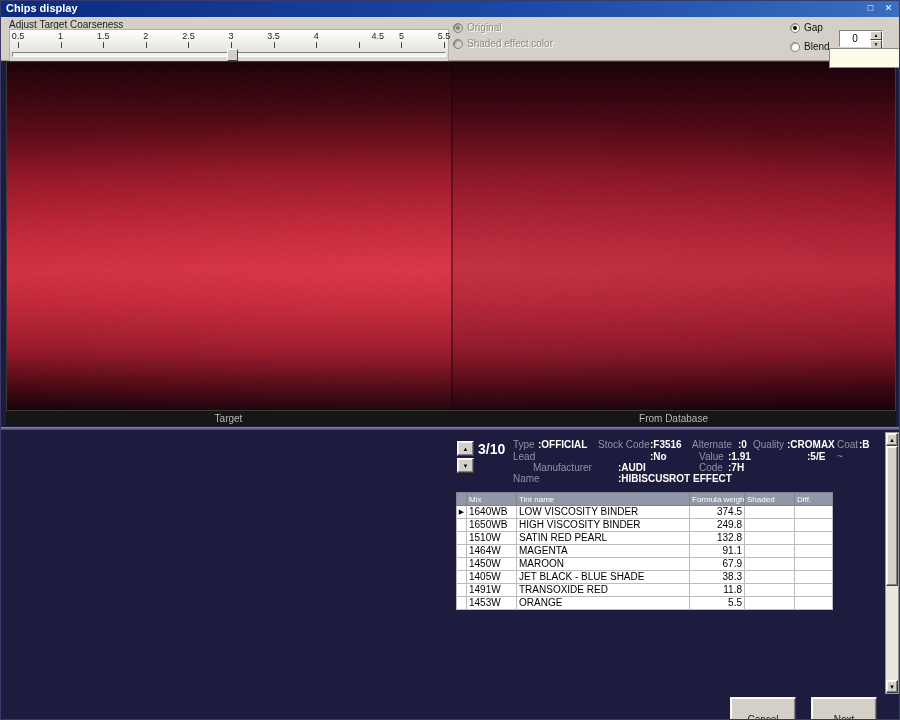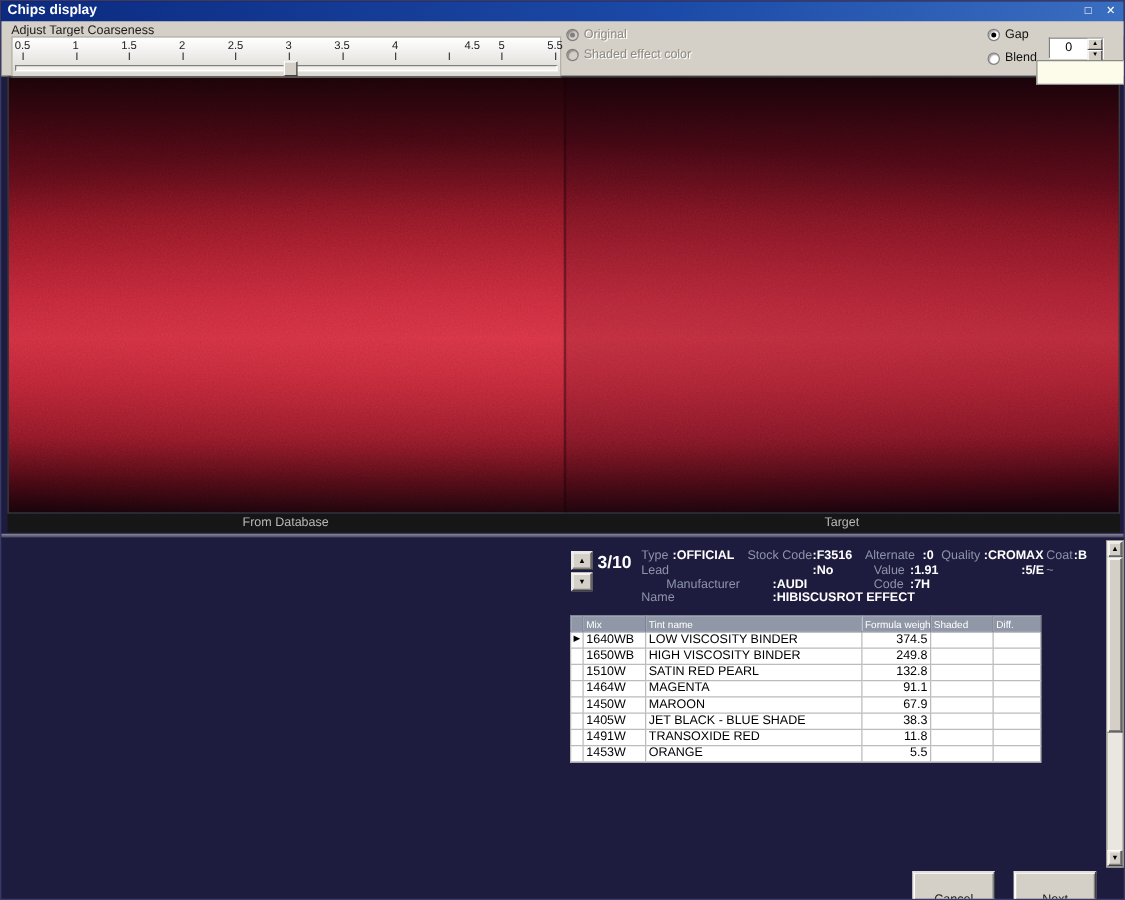--- a/index.html
+++ b/index.html
@@ -161,22 +161,22 @@
         <feTurbulence type="fractalNoise" baseFrequency="0.75" numOctaves="2" stitchTiles="stitch"></feTurbulence>
         <feColorMatrix type="matrix" values="0 0 0 0 1  0 0 0 0 0.85  0 0 0 0 0.85  0 0 0 0.55 0"></feColorMatrix>
       </filter>
       <rect width="890" height="350" filter="url(#grain)"></rect>
     </svg>
     <div class="chip-right-tint"></div>
     <div class="chip-divider"></div>
   </div>
 
   <div class="labels-bar">
+    <div class="half">Target</div>
     <div class="half">From Database</div>
-    <div class="half">Target</div>
   </div>
   <div class="sep-line"></div>
 
   <div class="btn3d nav-up">
     <span>▲</span>
   </div>
   <div class="btn3d nav-down">
     <span>▼</span>
   </div>
   <div class="counter">3/10</div>
@@ -190,21 +190,21 @@
       <span class="fld-value" style="left: 737px; top: 438px;">:0</span>
       <span class="fld-label" style="left: 752px; top: 438px;">Quality</span>
       <span class="fld-value" style="left: 786px; top: 438px;">:CROMAX</span>
       <span class="fld-label" style="left: 836px; top: 438px;">Coat</span>
       <span class="fld-value" style="left: 858px; top: 438px;">:B</span>
       <span class="fld-label" style="left: 512px; top: 450px;">Lead</span>
       <span class="fld-value" style="left: 649px; top: 450px;">:No</span>
       <span class="fld-label" style="left: 698px; top: 450px;">Value</span>
       <span class="fld-value" style="left: 727px; top: 450px;">:1.91</span>
       <span class="fld-label" style="left: 836px; top: 450px;">~</span>
-      <span class="fld-value" style="left: 806px; top: 450px; margin-left: 10px;">:5/E</span>
+      <span class="fld-value" style="left: 806px; top: 450px;">:5/E</span>
       <span class="fld-label" style="left: 512px; top: 461px; padding-left: 20px;">Manufacturer</span>
       <span class="fld-value" style="left: 617px; top: 461px;">:AUDI</span>
       <span class="fld-label" style="left: 698px; top: 461px;">Code</span>
       <span class="fld-value" style="left: 727px; top: 461px;">:7H</span>
       <span class="fld-label" style="left: 512px; top: 472px;">Name</span>
       <span class="fld-value" style="left: 617px; top: 472px;">:HIBISCUSROT EFFECT</span>
     </div>
 
   <table class="tbl">
     <thead>

